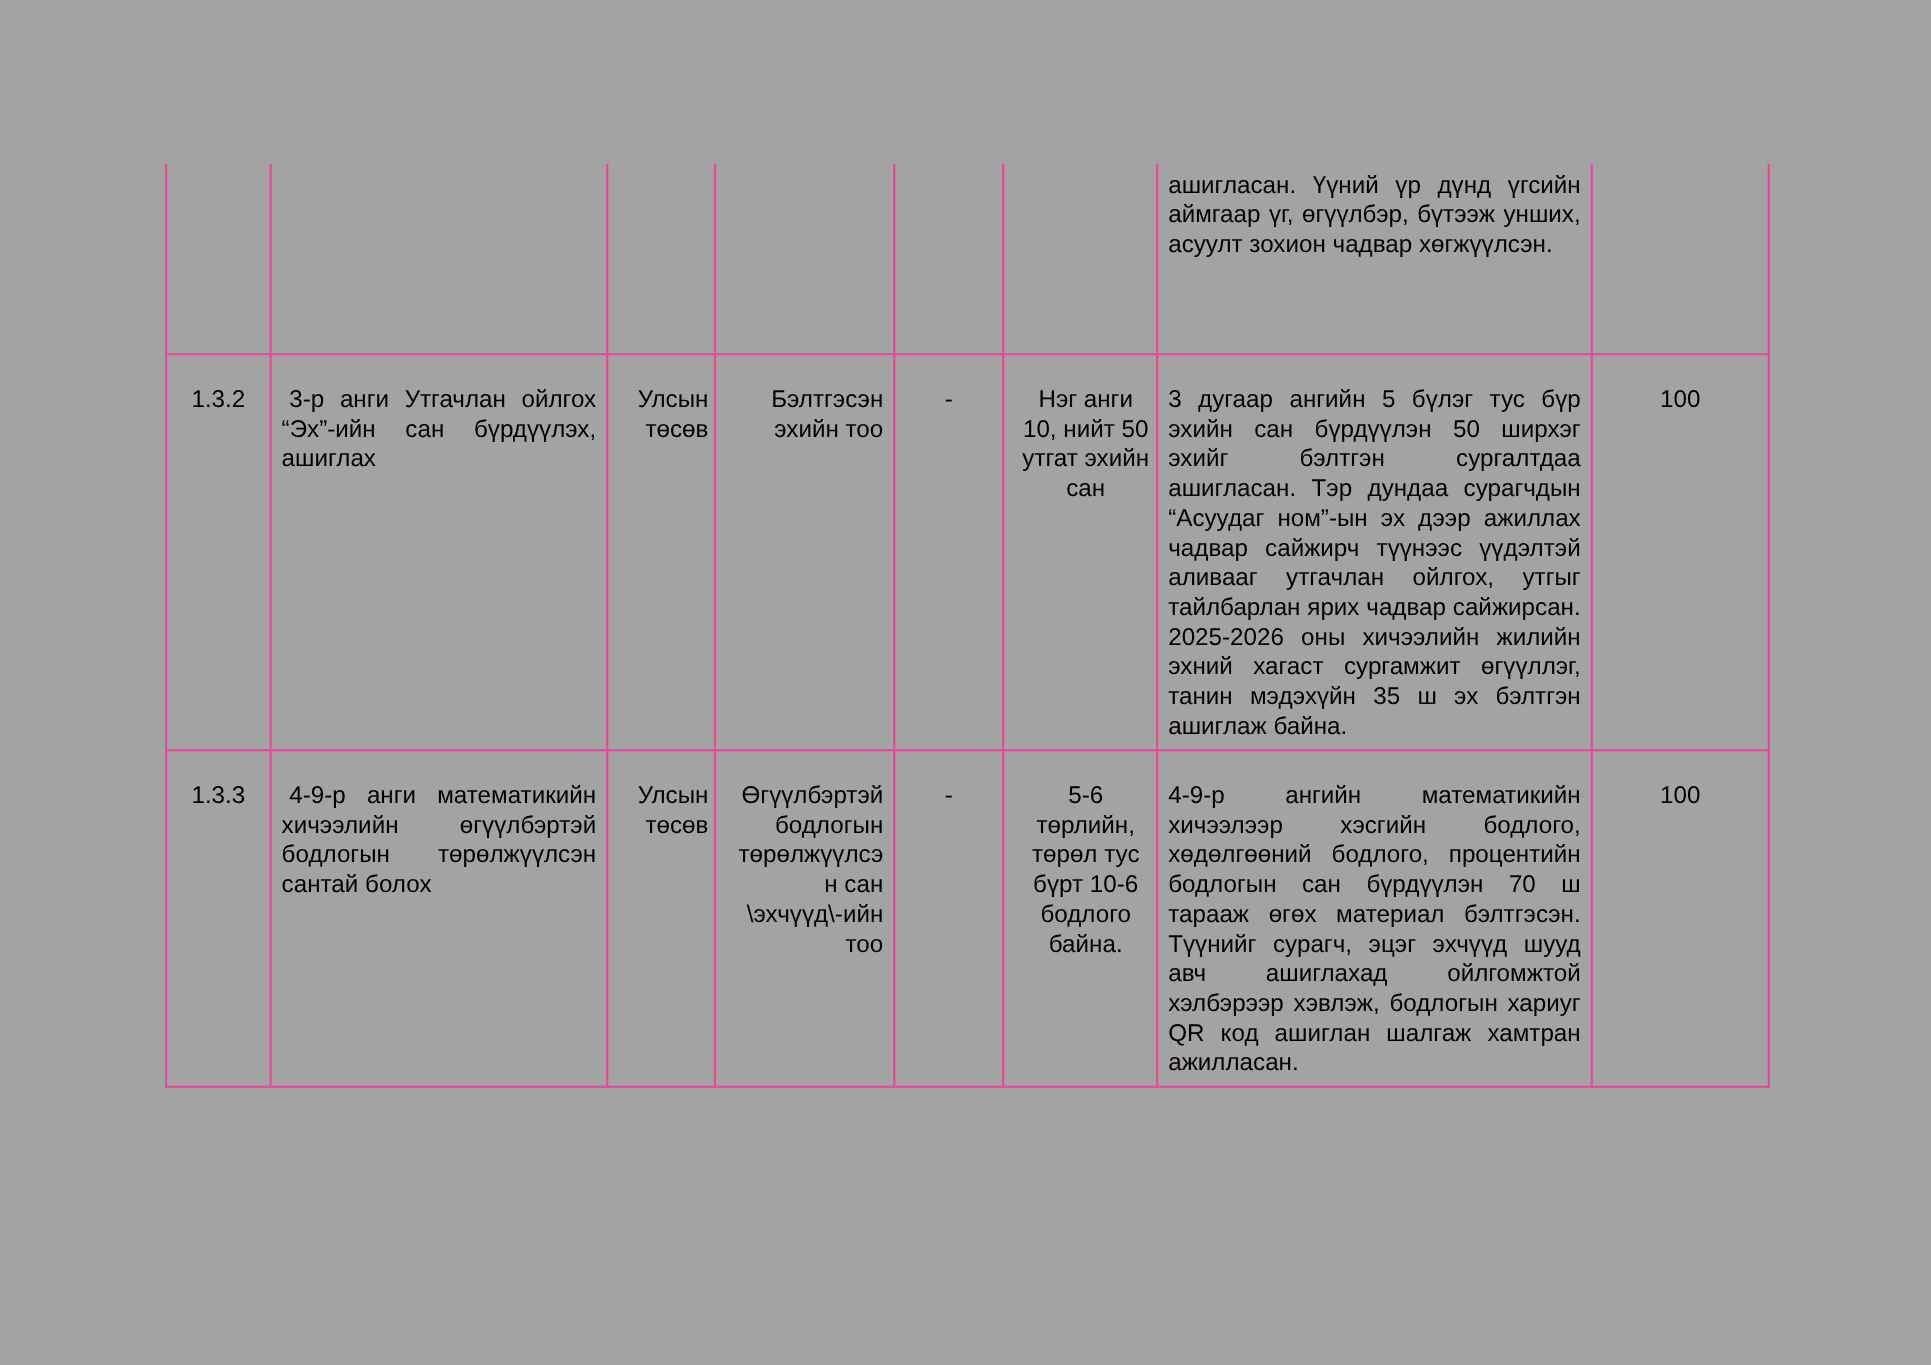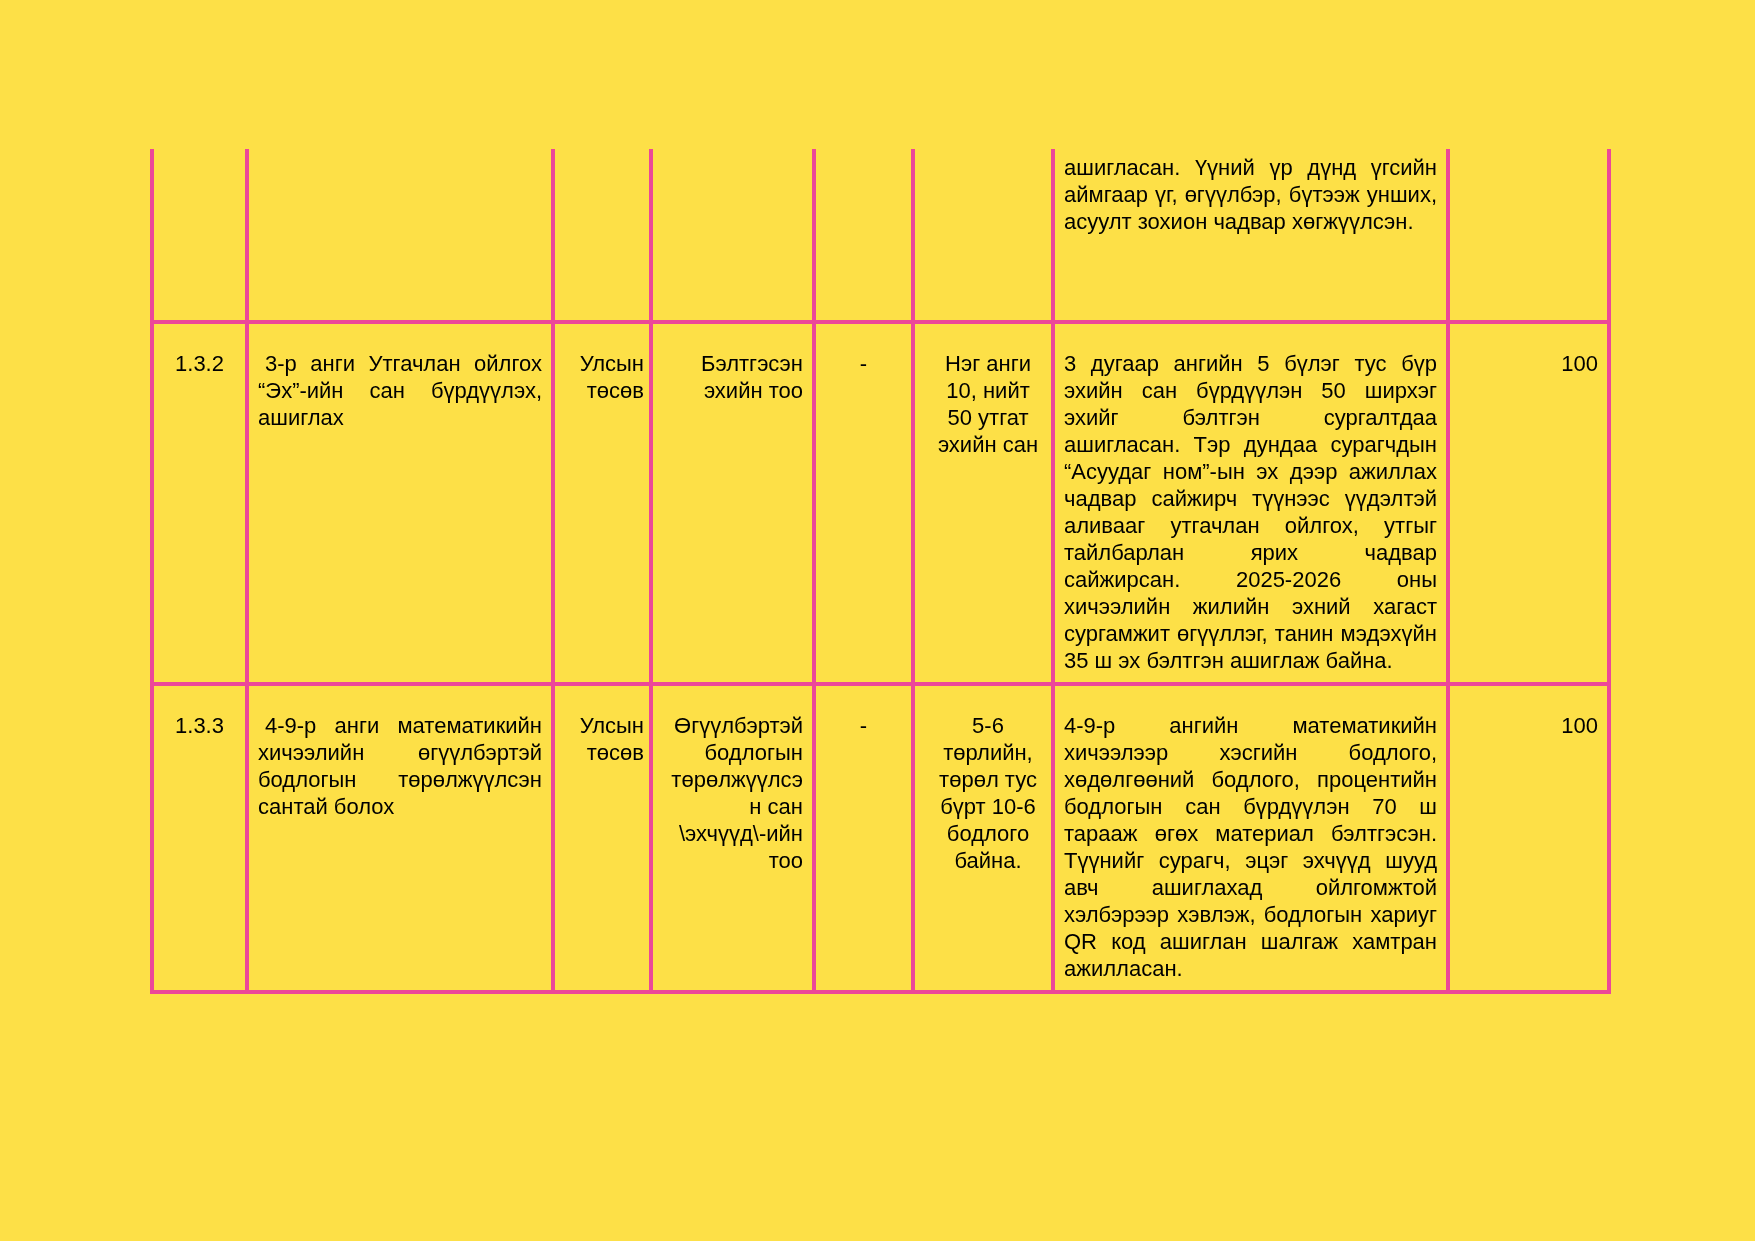--- a/index.html
+++ b/index.html
@@ -11,33 +11,33 @@
     width: 1755px;
     height: 1241px;
     font-family: "Liberation Sans", sans-serif;
     color: #000000;
     -webkit-font-smoothing: antialiased;
   }
   .page {
     position: relative;
     width: 1755px;
     height: 1241px;
-    background: #fde047;
+    background: #a3a3a3;
     overflow: hidden;
   }
   table.report {
     position: absolute;
     left: 150px;
     top: 149px;
     width: 1457px;
     border-collapse: collapse;
     table-layout: fixed;
   }
   td {
-    border: 4px solid #ec4899;
+    border: 2px solid #ec4899;
     vertical-align: top;
     font-size: 22px;
     line-height: 27px;
     padding: 26px 9px 8px 9px;
     overflow: hidden;
     word-wrap: break-word;
   }
   
   tr.row-cont td {
     border-top: none;
@@ -47,21 +47,21 @@
   tr.row-132    { height: 356px; }
   tr.row-133    { height: 301px; }
 
   td.cell-code     { text-align: center; padding-left: 4px; padding-right: 4px; }
   td.cell-activity { text-align: justify; text-indent: 7px; }
   td.cell-funding  { text-align: right; padding-left: 5px; padding-right: 5px; }
   td.cell-indicator{ text-align: right; }
   td.cell-baseline { text-align: center; }
   td.cell-target   { text-align: center; padding-left: 16px; padding-right: 6px; }
   td.cell-result   { text-align: justify; }
-  td.cell-score    { text-align: right; border-radius: 28px; }
+  td.cell-score    { text-align: center; border-radius: 28px; }
 </style>
 </head>
 <body>
 
 <div class="page">
   <table class="report">
     <colgroup>
       <col style="width:95px">
       <col style="width:306px">
       <col style="width:98px">

